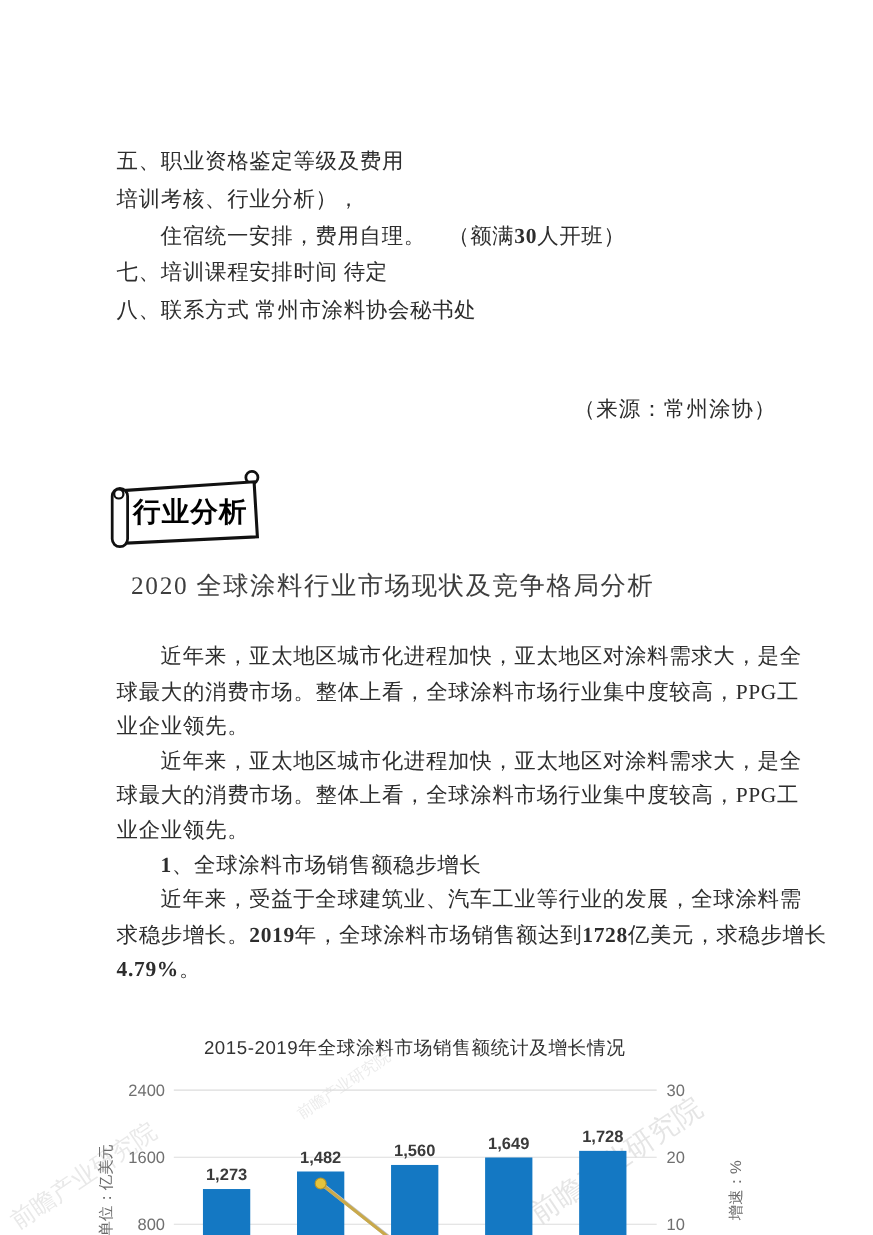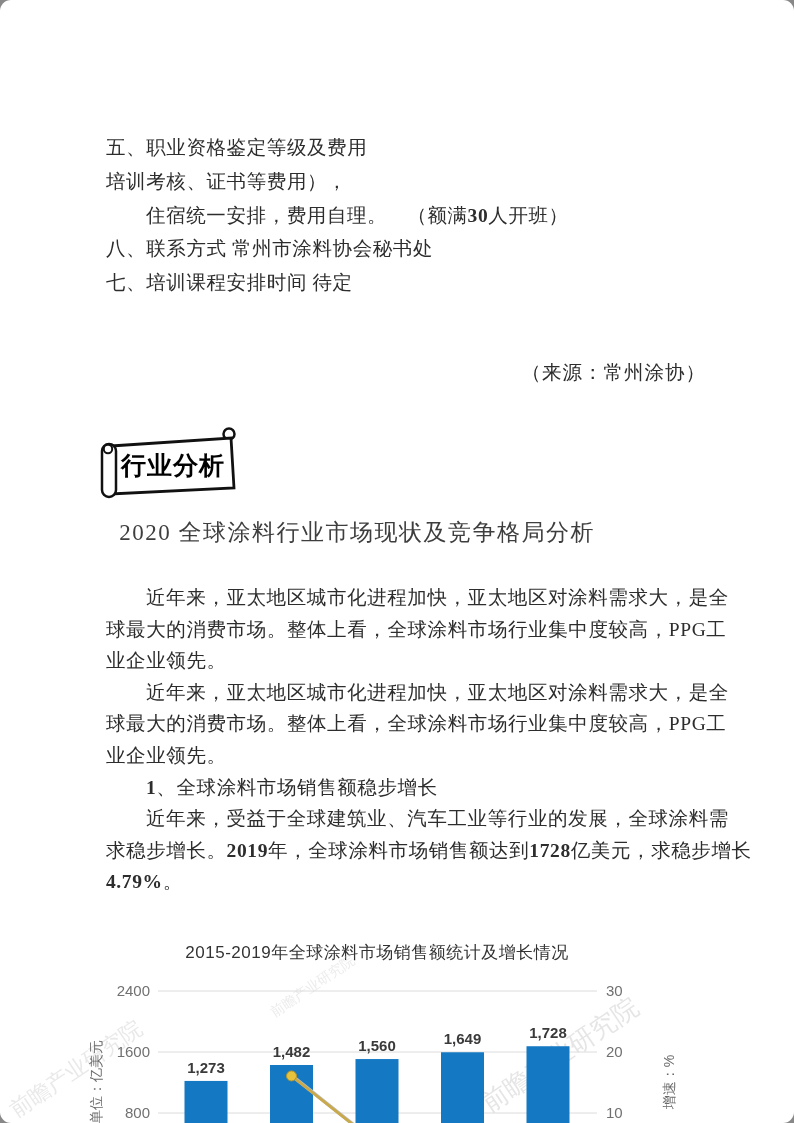--- a/index.html
+++ b/index.html
@@ -4,21 +4,20 @@
 <style>
   html,body{margin:0;padding:0;background:#888;}
   .page{
     position:relative;
     width:794px;height:1123px;
     margin:0 auto;
     background:#ffffff;
     overflow:hidden;
     font-family:"Liberation Serif","DejaVu Serif",serif;
     color:#2d2d2d;
-    border-radius:11px;
   }
   .textcol{position:absolute;left:106px;width:600px;}
   .notice{top:131px;}
   .bodytext{top:582px;}
   .tline{white-space:pre;font-size:19.5px;letter-spacing:0.6px;}
   .notice .tline{height:33.8px;line-height:33.8px;}
   .bodytext .tline{height:31.6px;line-height:31.6px;}
   .ind{padding-left:40px;}
   .num{font-weight:700;}
   .source-note{height:33.8px;line-height:33.8px;font-size:19.5px;text-align:right;letter-spacing:1px;}
@@ -38,24 +37,24 @@
   svg text{font-family:"Liberation Sans","DejaVu Sans",sans-serif;}
   .banner-svg text{font-family:"Liberation Serif","DejaVu Serif",serif;}
 </style>
 </head>
 <body>
 
 <div class="page">
 
   <div class="textcol notice" id="notice-lines">
       <div class="tline"><span>五、职业资格鉴定等级及费用</span></div>
-      <div class="tline"><span>培训考核、证书等费用），</span></div>
+      <div class="tline"><span>培训考核、行业分析），</span></div>
       <div class="tline ind"><span>住宿统一安排，费用自理。　（额满</span><span class="num">30</span><span>人开班）</span></div>
+      <div class="tline"><span>七、培训课程安排时间 待定</span></div>
       <div class="tline"><span>八、联系方式 常州市涂料协会秘书处</span></div>
-      <div class="tline"><span>七、培训课程安排时间 待定</span></div>
     </div>
   <div class="textcol source-note" style="top:356px;">（来源：常州涂协）</div>
 
   <svg class="banner-svg" width="152" height="80" viewBox="0 0 152 80">
     <g>
       <circle cx="133" cy="10" r="5.5" fill="#fff" stroke="#111" stroke-width="2.5"></circle>
       <polygon points="15,22 135,14 138,64 15,70" fill="#fff" stroke="#111" stroke-width="2.8"></polygon>
       <rect x="6" y="20" width="14" height="53" rx="7" fill="#fff" stroke="#111" stroke-width="2.5"></rect>
       <circle cx="12" cy="25" r="4.2" fill="#fff" stroke="#111" stroke-width="2"></circle>
     </g>

